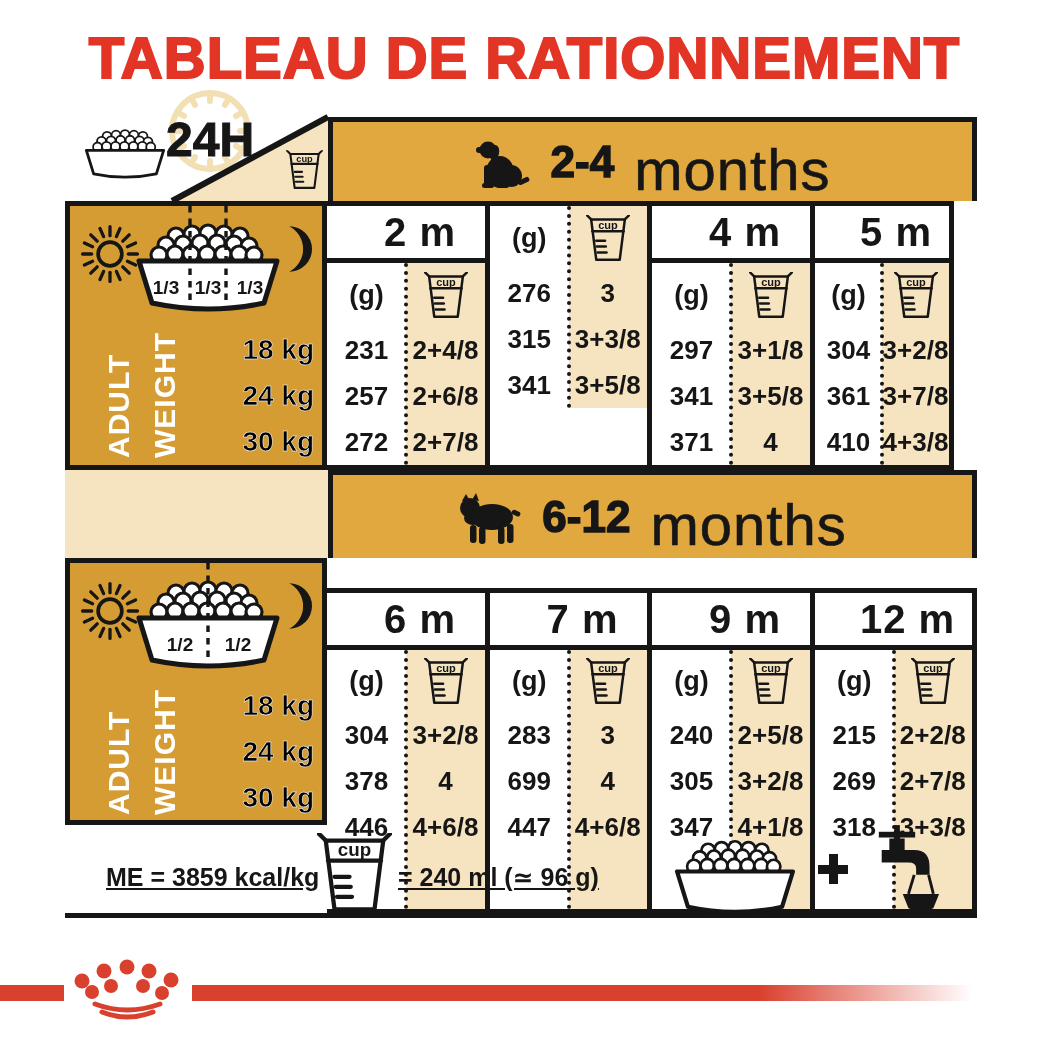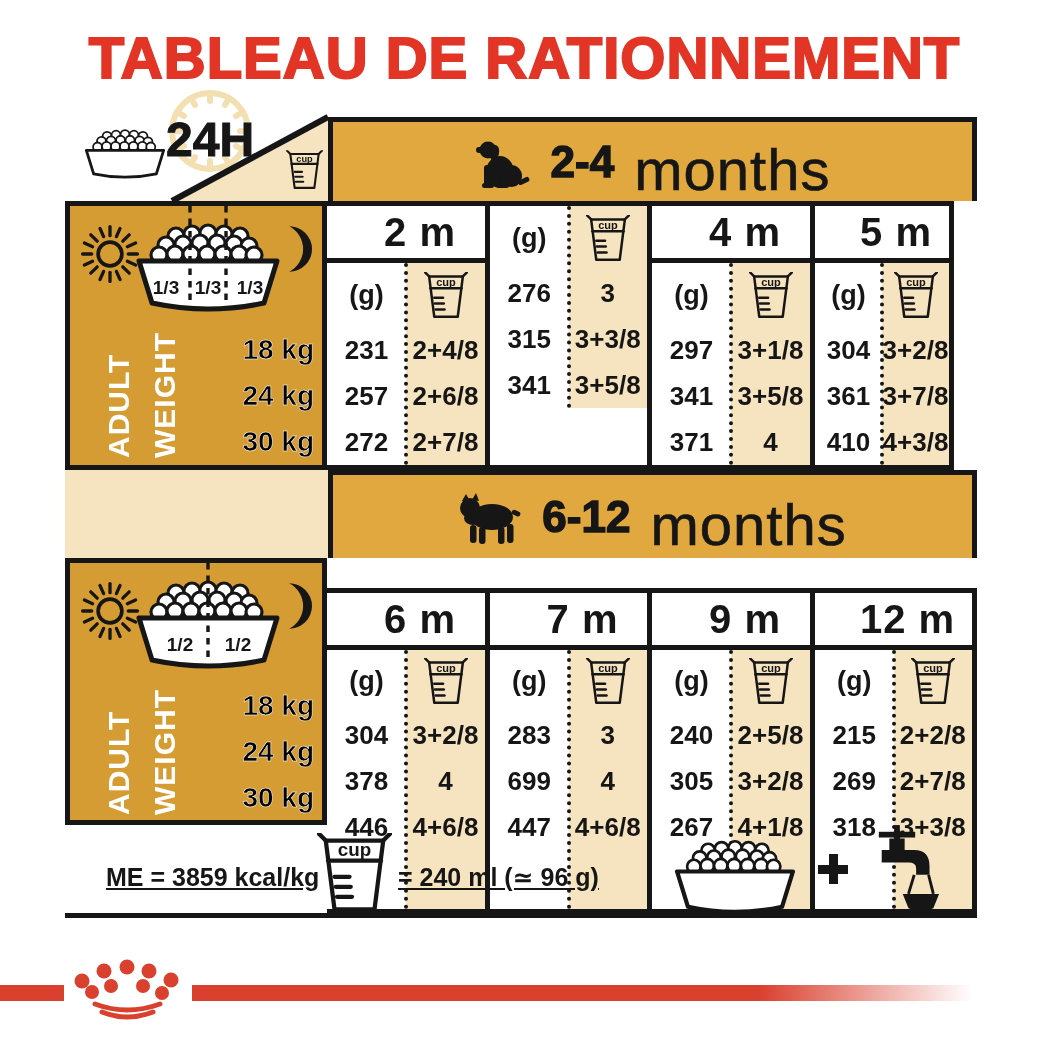--- a/index.html
+++ b/index.html
@@ -398,21 +398,21 @@
         <div class="cc ghead">(g)</div>
         <div class="cc">
             <svg class="cupicon" viewBox="0 0 60 64">
               <use href="#cupSym" xlink:href="#cupSym"></use>
             </svg>
           </div>
         <div class="cc">240</div>
         <div class="cc">2+5/8</div>
         <div class="cc">305</div>
         <div class="cc">3+2/8</div>
-        <div class="cc">267</div>
+        <div class="cc">347</div>
         <div class="cc">4+1/8</div>
       </div>
     </div>
   </div>
   <div class="col t1" style="left:815px;width:162px">
     <div class="mhead">12 m</div>
     <div class="cbody">
         <div class="creambg"></div>
         <div class="dotline"></div>
       <div class="cgrid">

